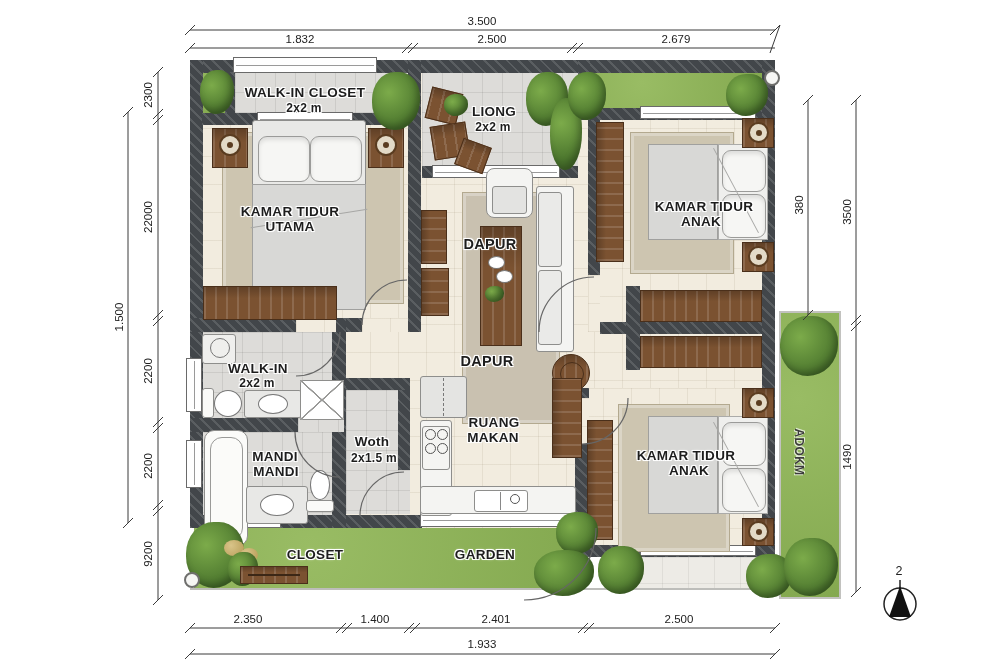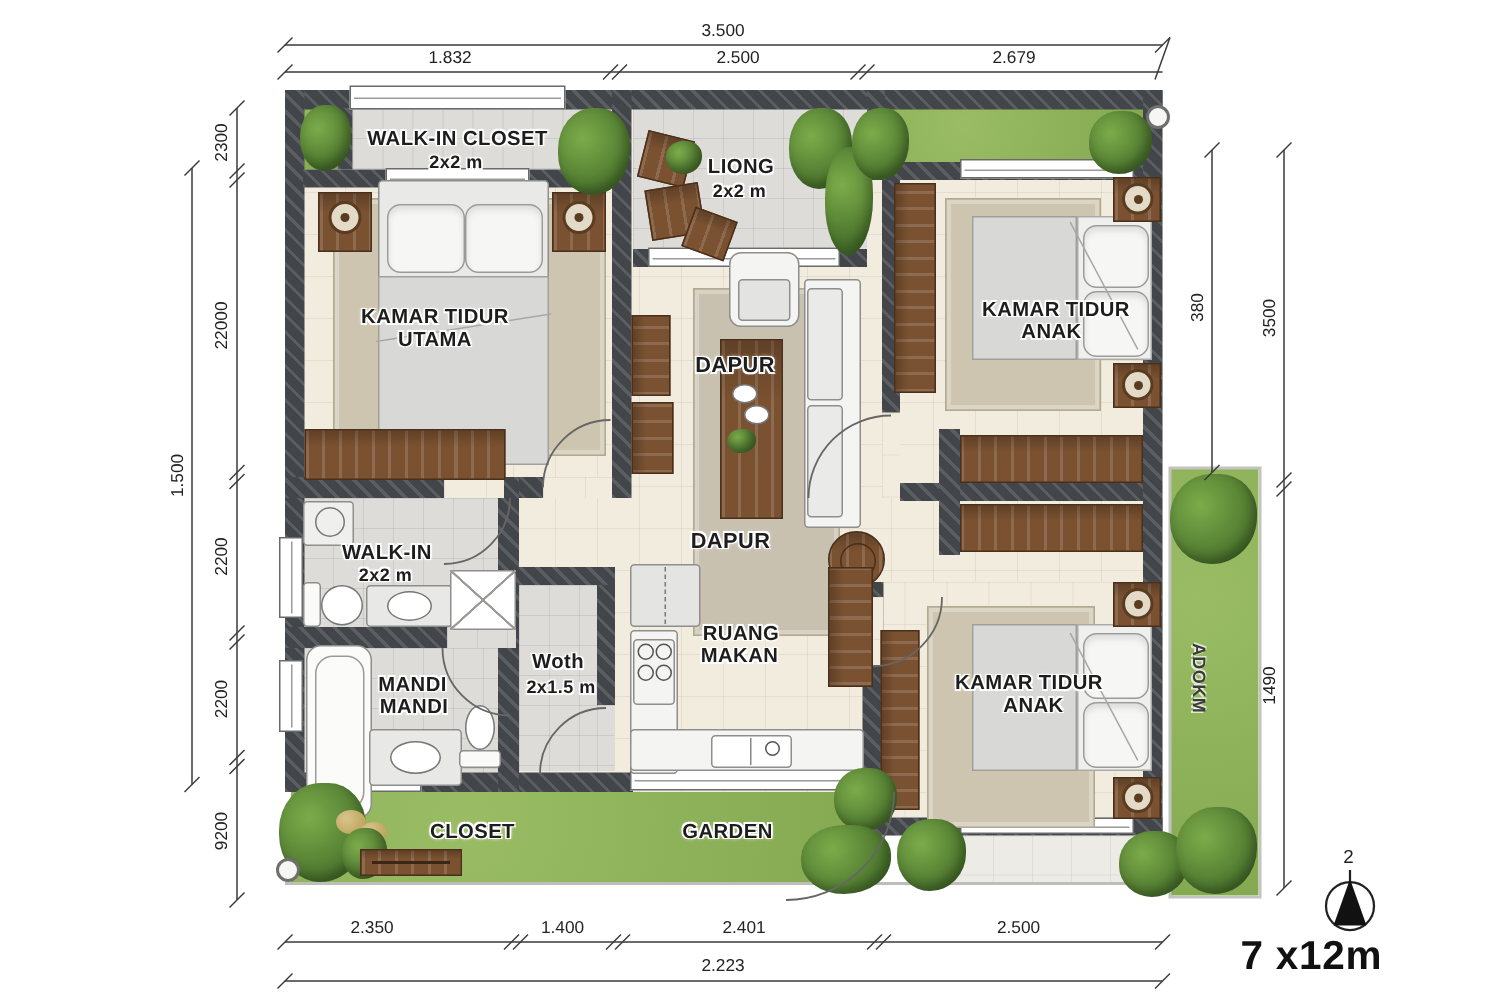--- a/index.html
+++ b/index.html
@@ -311,21 +311,21 @@
   </svg>
 
   <div class="dim" style="left:482px;top:21px">3.500</div>
   <div class="dim" style="left:300px;top:39px">1.832</div>
   <div class="dim" style="left:492px;top:39px">2.500</div>
   <div class="dim" style="left:676px;top:39px">2.679</div>
   <div class="dim" style="left:248px;top:619px">2.350</div>
   <div class="dim" style="left:375px;top:619px">1.400</div>
   <div class="dim" style="left:496px;top:619px">2.401</div>
   <div class="dim" style="left:679px;top:619px">2.500</div>
-  <div class="dim" style="left:482px;top:644px">2.223</div>
+  <div class="dim" style="left:482px;top:644px">1.933</div>
   <div class="dim dimr" style="left:119px;top:317px">1.500</div>
   <div class="dim dimr" style="left:148px;top:95px">2300</div>
   <div class="dim dimr" style="left:148px;top:217px">22000</div>
   <div class="dim dimr" style="left:148px;top:371px">2200</div>
   <div class="dim dimr" style="left:148px;top:466px">2200</div>
   <div class="dim dimr" style="left:148px;top:554px">9200</div>
   <div class="dim dimr" style="left:799px;top:205px">380</div>
   <div class="dim dimr" style="left:847px;top:212px">3500</div>
   <div class="dim dimr" style="left:847px;top:457px">1490</div>
 
@@ -347,15 +347,14 @@
   <div class="lbl sz" style="left:374px;top:458px">2x1.5 m</div>
   <div class="lbl" style="left:494px;top:422px">RUANG</div>
   <div class="lbl" style="left:493px;top:437px">MAKAN</div>
   <div class="lbl" style="left:686px;top:455px">KAMAR TIDUR</div>
   <div class="lbl" style="left:689px;top:470px">ANAK</div>
   <div class="lbl" style="left:315px;top:554px">CLOSET</div>
   <div class="lbl" style="left:485px;top:554px">GARDEN</div>
   <div class="lbl rot90" style="left:799px;top:452px">ADOKM</div>
 
   <div class="dim" style="left:899px;top:571px;font-size:12.5px">2</div>
-  <div class="scale" style="left:827px;top:622px">7 x12m</div>
 
 </div>
 
 </body></html>

